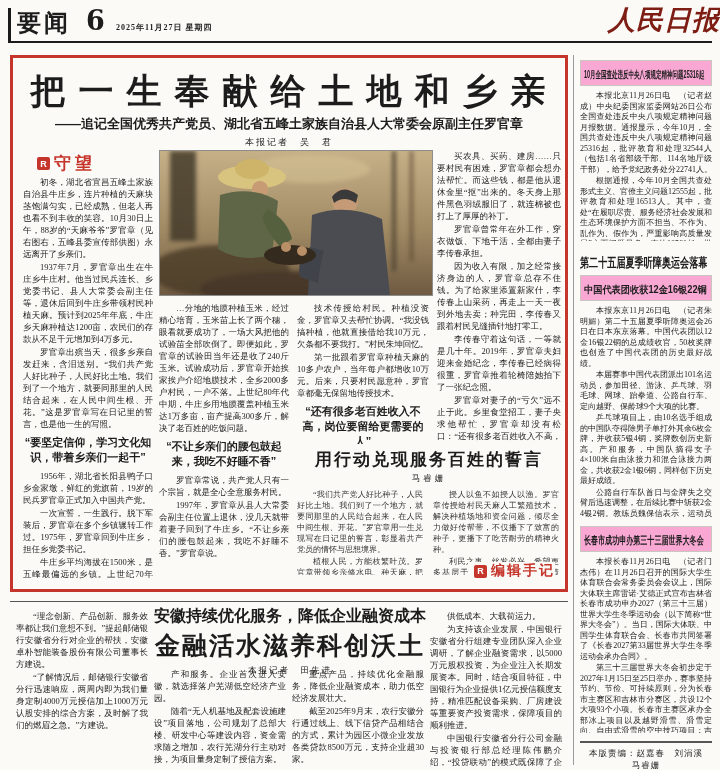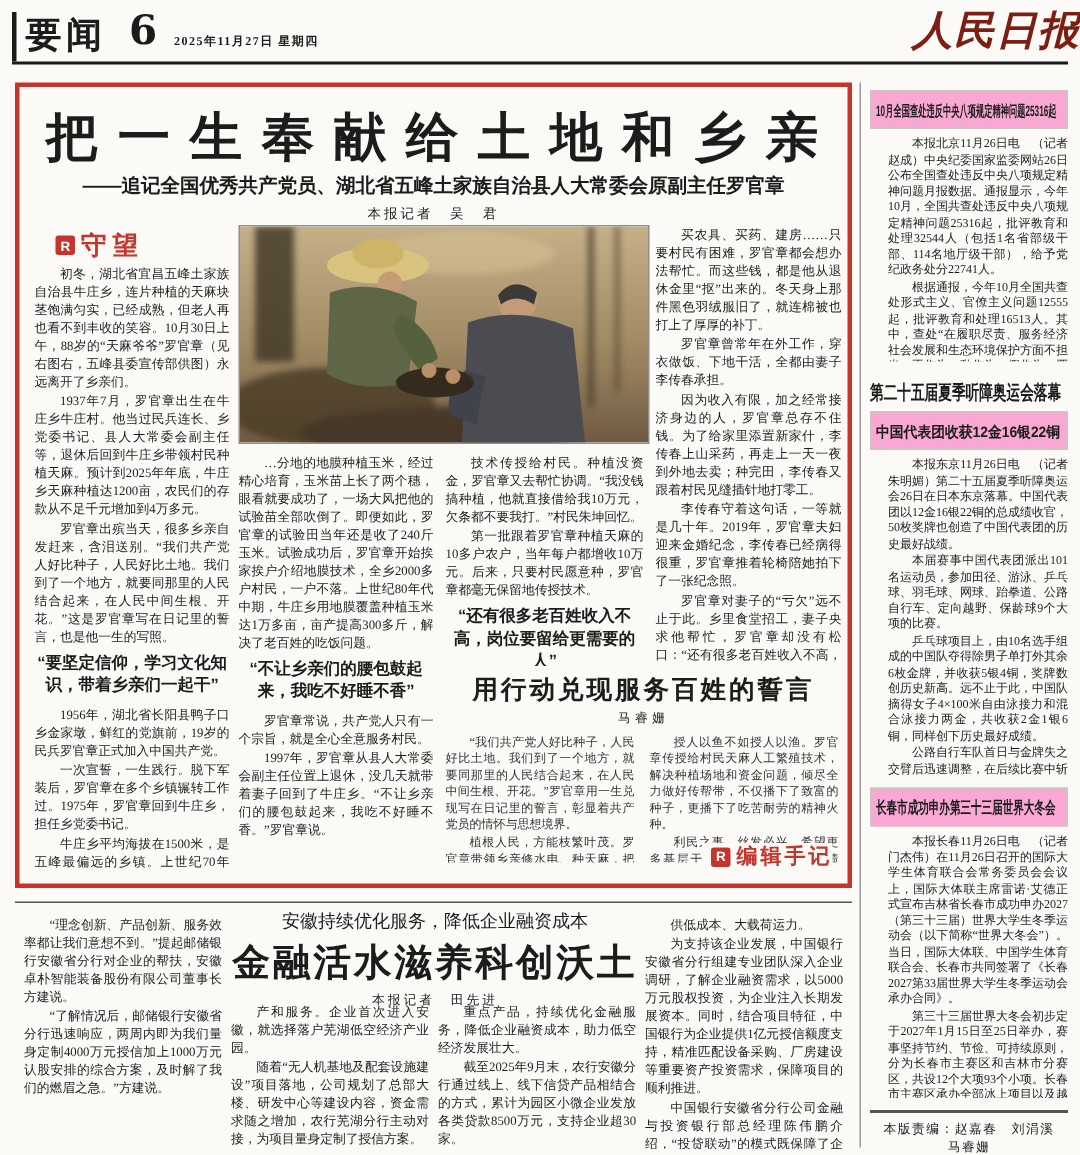--- a/index.html
+++ b/index.html
@@ -35,26 +35,26 @@
   .note-author{text-align:center;font-size:8.5px;margin:2px 0 4px 0;letter-spacing:3px;}
   .note-cols{display:flex;gap:10px;}
   .note-cols .colbox p.para{font-size:8px;line-height:11px;color:#333;}
   .note-tag{position:absolute;right:6px;bottom:2px;display:flex;align-items:center;gap:4px;background:#fbfaf7;padding-left:6px;}
   .note-tag .tag-text{font-size:14px;letter-spacing:2px;}
   
   .vdivider{left:573px;top:55px;width:1px;height:710px;background:#9a9a9a;}
   .rail{left:580px;top:60px;width:132px;}
   .rail-title-bg{background:#f9a8d4;border:1px solid #c9c7c0;padding:3px 3px;overflow:hidden;}
   .squeeze{display:inline-block;white-space:nowrap;transform-origin:0 50%;font-family:"Liberation Sans",sans-serif;font-weight:900;}
-  .rail .colbox p.para{font-size:8px;line-height:10.5px;margin-left:12px;}
+  .rail .colbox p.para{font-size:8px;line-height:10.5px;}
   .rail-b-title{text-align:left;overflow:hidden;margin-top:12px;}
   .editors{border-top:2px solid #555;margin-top:8px;padding-top:5px;font-size:8.5px;text-align:center;letter-spacing:1px;}
   
   .bot-line{left:10px;top:601px;width:558px;height:1px;background:#555;}
-  .bot-kicker{text-align:center;font-family:"Liberation Sans",sans-serif;font-weight:normal;font-size:12px;}
+  .bot-kicker{text-align:center;font-family:"Liberation Sans",sans-serif;font-weight:bold;font-size:16px;}
   .bot-title{text-align:center;font-family:"Liberation Serif",serif;font-weight:900;font-size:25px;letter-spacing:2px;margin-top:2px;}
   .bot-byline{text-align:center;font-size:8.5px;margin-top:3px;letter-spacing:2px;}
 </style>
 </head>
 <body>
 
 <div class="page">
 
   <div class="abs hdr-vbar"></div>
   <div class="abs hdr-line"></div>
@@ -188,21 +188,21 @@
 
     <div class="rail-b-title">
       <span class="squeeze" style="font-size:13px;transform:scaleX(0.7);">第二十五届夏季听障奥运会落幕</span>
     </div>
     <div class="rail-title-bg" style="margin-top:3px;">
       <span class="squeeze" style="font-size:10px;font-weight:bold;transform:scaleX(0.92);">中国代表团收获12金16银22铜</span>
     </div>
     <div class="colbox" style="height:212px;margin-top:5px;">
         <p class="para">本报东京11月26日电　（记者朱明媚）第二十五届夏季听障奥运会26日在日本东京落幕。中国代表团以12金16银22铜的总成绩收官，50枚奖牌也创造了中国代表团的历史最好战绩。</p>
         <p class="para">本届赛事中国代表团派出101名运动员，参加田径、游泳、乒乓球、羽毛球、网球、跆拳道、公路自行车、定向越野、保龄球9个大项的比赛。</p>
-        <p class="para">乒乓球项目上，由10名选手组成的中国队夺得除男子单打外其余6枚金牌，并收获5银4铜，奖牌数创历史新高。远不止于此，中国队摘得女子4×100米自由泳接力和混合泳接力两金，共收获2金1银6铜，同样创下历史最好成绩。</p>
+        <p class="para">乒乓球项目上，由10名选手组成的中国队夺得除男子单打外其余6枚金牌，并收获5银4铜，奖牌数创历史新高。产和服务，中国队摘得女子4×100米自由泳接力和混合泳接力两金，共收获2金1银6铜，同样创下历史最好成绩。</p>
         <p class="para">公路自行车队首日与金牌失之交臂后迅速调整，在后续比赛中斩获2金4银2铜。教练员魏保信表示，运动员们凭借顽强的毅力和团队精神取得了一次次胜利。</p>
       </div>
 
     <div class="rail-title-bg" style="margin-top:8px;">
       <span class="squeeze" style="font-size:11px;transform:scaleX(0.64);">长春市成功申办第三十三届世界大冬会</span>
     </div>
     <div class="colbox" style="height:176px;margin-top:5px;">
         <p class="para">本报长春11月26日电　（记者门杰伟）在11月26日召开的国际大学生体育联合会常务委员会会议上，国际大体联主席雷诺·艾德正式宣布吉林省长春市成功申办2027（第三十三届）世界大学生冬季运动会（以下简称“世界大冬会”）。当日，国际大体联、中国学生体育联合会、长春市共同签署了《长春2027第33届世界大学生冬季运动会承办合同》。</p>
         <p class="para">第三十三届世界大冬会初步定于2027年1月15日至25日举办，赛事坚持节约、节俭、可持续原则，分为长春市主赛区和吉林市分赛区，共设12个大项93个小项。长春市主赛区承办全部冰上项目以及越野滑雪、滑雪定向、自由式滑雪的空中技巧项目；吉林市分赛区承办高山滑雪、滑雪登山、冬季两项、单板滑雪以及自由式滑雪的坡面障碍技巧等项目。</p>
       </div>

